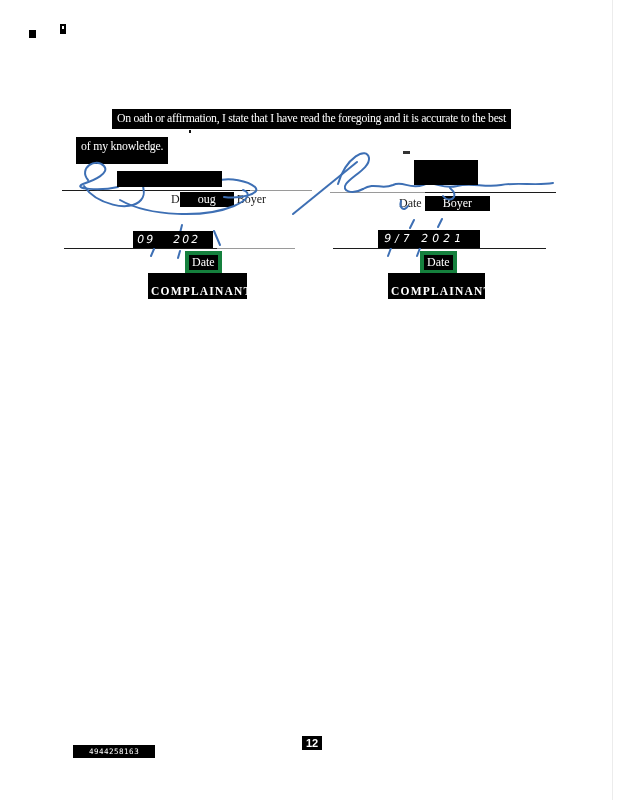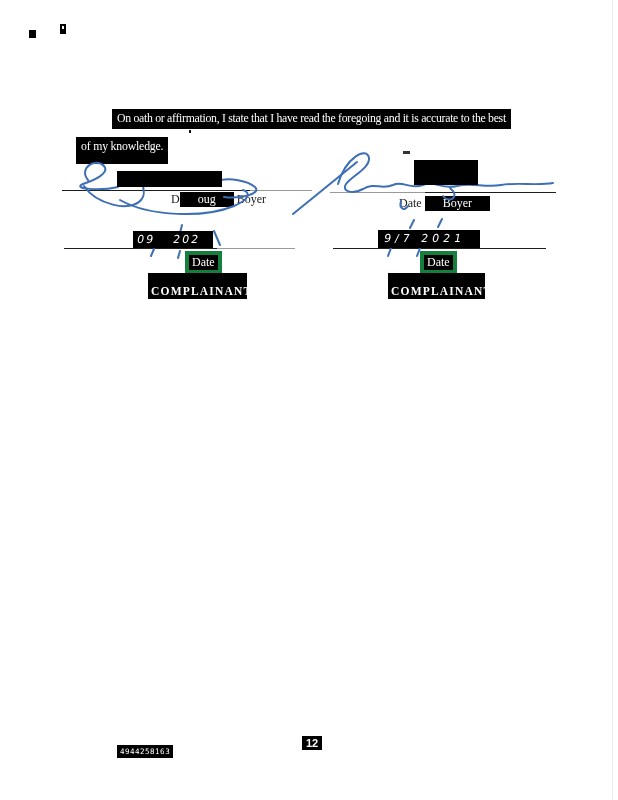--- a/index.html
+++ b/index.html
@@ -34,21 +34,21 @@
   .datelabel{
     z-index:3;background:#000;color:#fff;border:4px solid #15803d;
     font-size:12px;padding:0 3px 1px 3px;white-space:nowrap;line-height:1.2;
   }
   .complainant{
     z-index:3;background:#000;color:#fff;font-weight:bold;font-size:11.5px;
     letter-spacing:1.2px;white-space:nowrap;padding:12px 0 2px 3px;
   }
   .bates{
     background:#000;color:#fff;font-family:"DejaVu Sans Mono", monospace;
-    font-size:7.5px;padding:2px 3px;letter-spacing:0.5px;white-space:nowrap;margin-left:44px;
+    font-size:7.5px;padding:2px 16px;letter-spacing:0.5px;white-space:nowrap;
   }
   .pagenum{
     background:#000;color:#fff;font-weight:bold;font-size:11px;
     font-family:"Liberation Sans", sans-serif;padding:1px 4px;white-space:nowrap;
   }
   .edgeline{left:612px;top:0;width:1px;height:800px;background:#ececec;}
   #ink{position:absolute;left:0;top:0;z-index:2;pointer-events:none;}
 </style>
 </head>
 <body>

